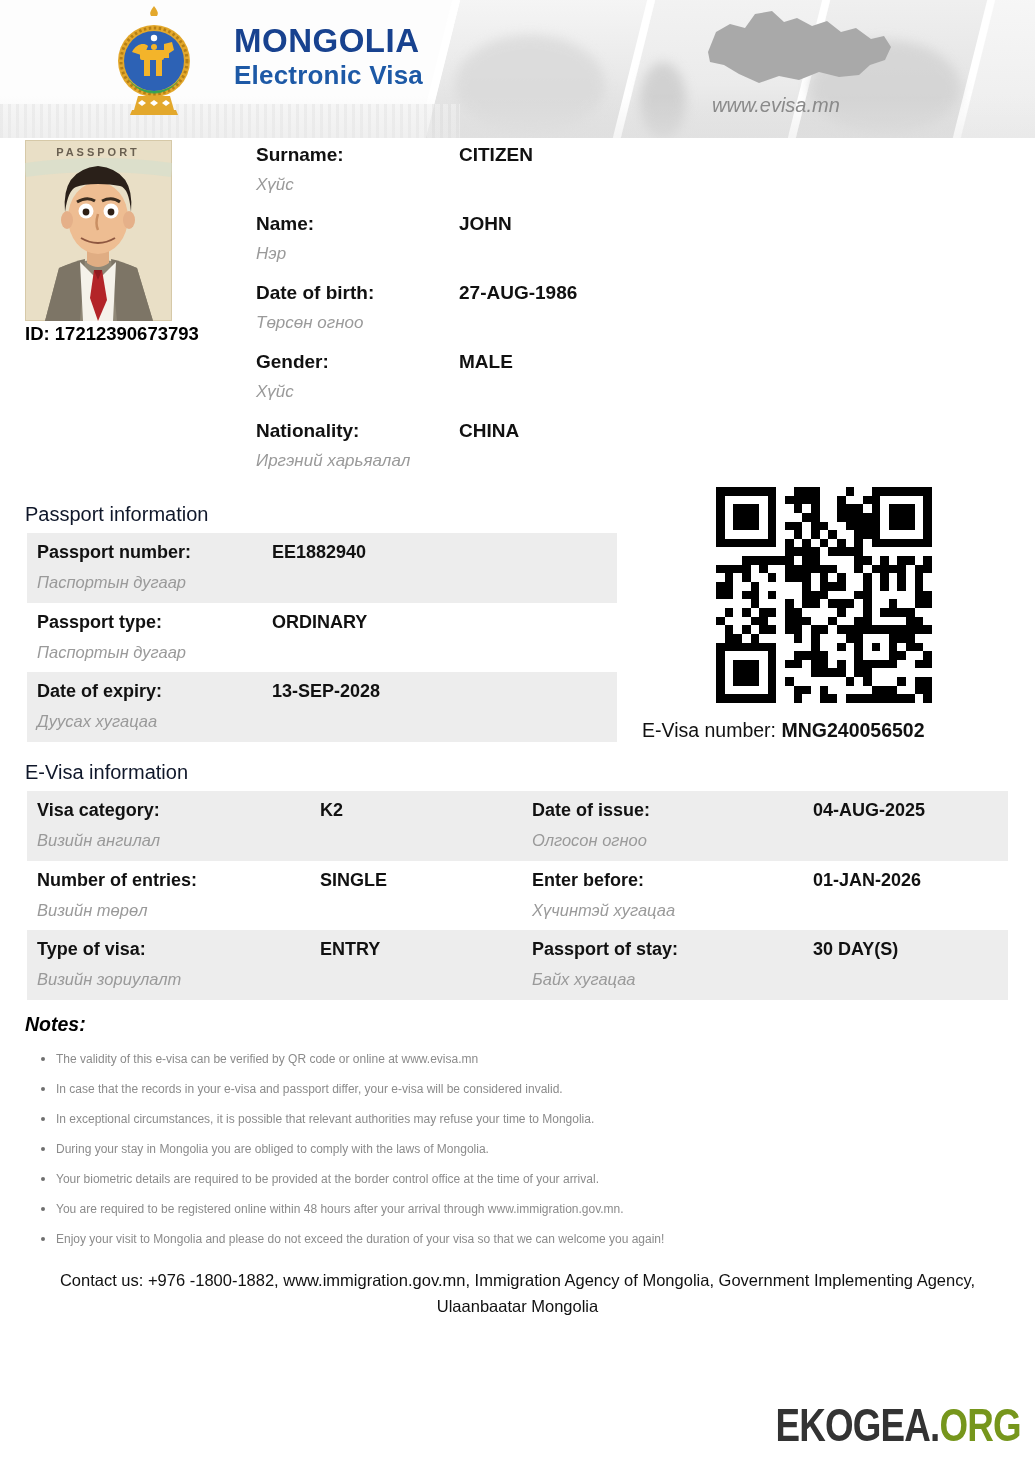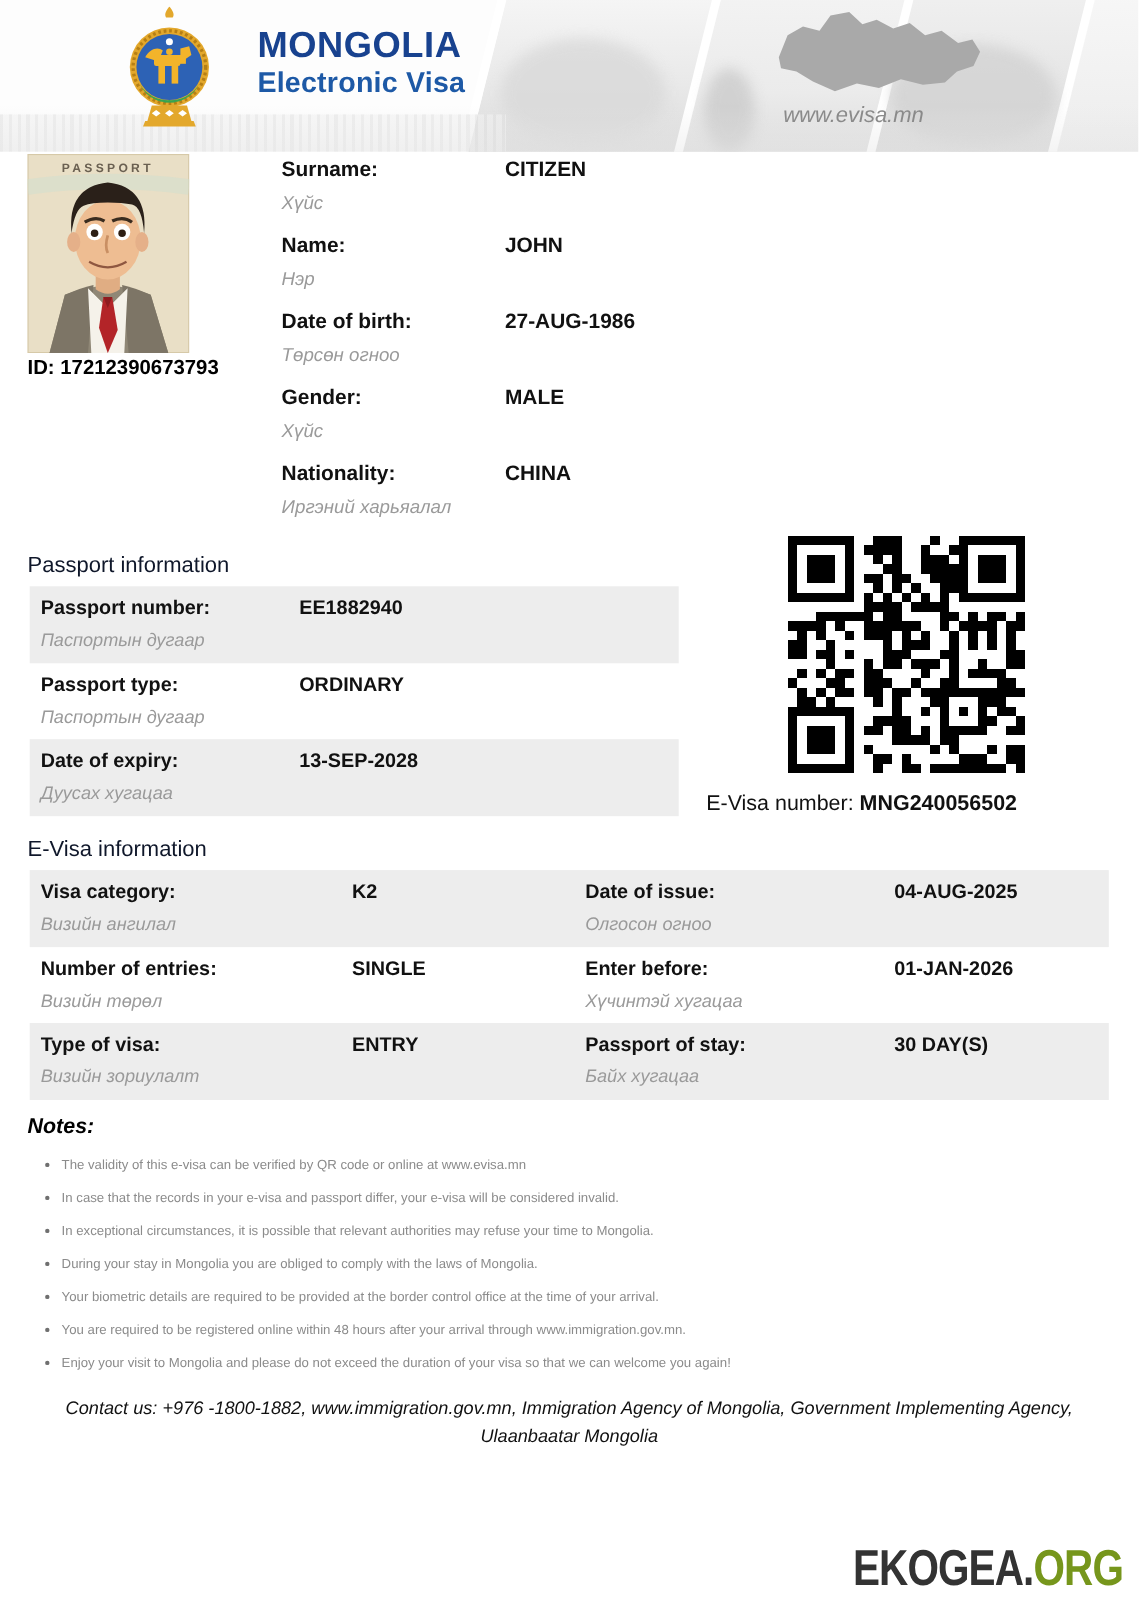--- a/index.html
+++ b/index.html
@@ -54,21 +54,21 @@
   
   .qr{position:absolute;left:716px;top:487px;width:216px;height:216px;}
   .evisa-num{position:absolute;left:642px;top:719px;font-size:19.5px;color:#111;}
   .evisa-num b{font-weight:bold;}
   
   .notes-h{position:absolute;left:25px;top:1013px;font-size:19.5px;font-weight:bold;font-style:italic;color:#000;}
   .notes{position:absolute;left:36px;top:1049px;width:960px;margin:0;padding:0 0 0 20px;}
   .notes li{font-size:12px;color:#8b8b8b;margin-bottom:9.5px;line-height:19.5px;}
   .notes li::marker{color:#6f6f6f;font-size:14px;}
   
-  .contact{position:absolute;left:0;top:1267px;width:1035px;text-align:center;font-style:italic;}
+  .contact{position:absolute;left:0;top:1267px;width:1035px;text-align:center;}
   .contact div{max-width:930px;margin:0 auto;font-size:16.5px;line-height:26px;color:#111;}
   
   .wm{position:absolute;right:14px;top:1398px;font-size:46px;font-weight:bold;letter-spacing:-1px;
       transform:scaleX(.8);transform-origin:100% 50%;white-space:nowrap;}
   .wm .p1{color:#333;}
   .wm .p2{color:#76961c;}
 </style>
 </head>
 <body>
 

